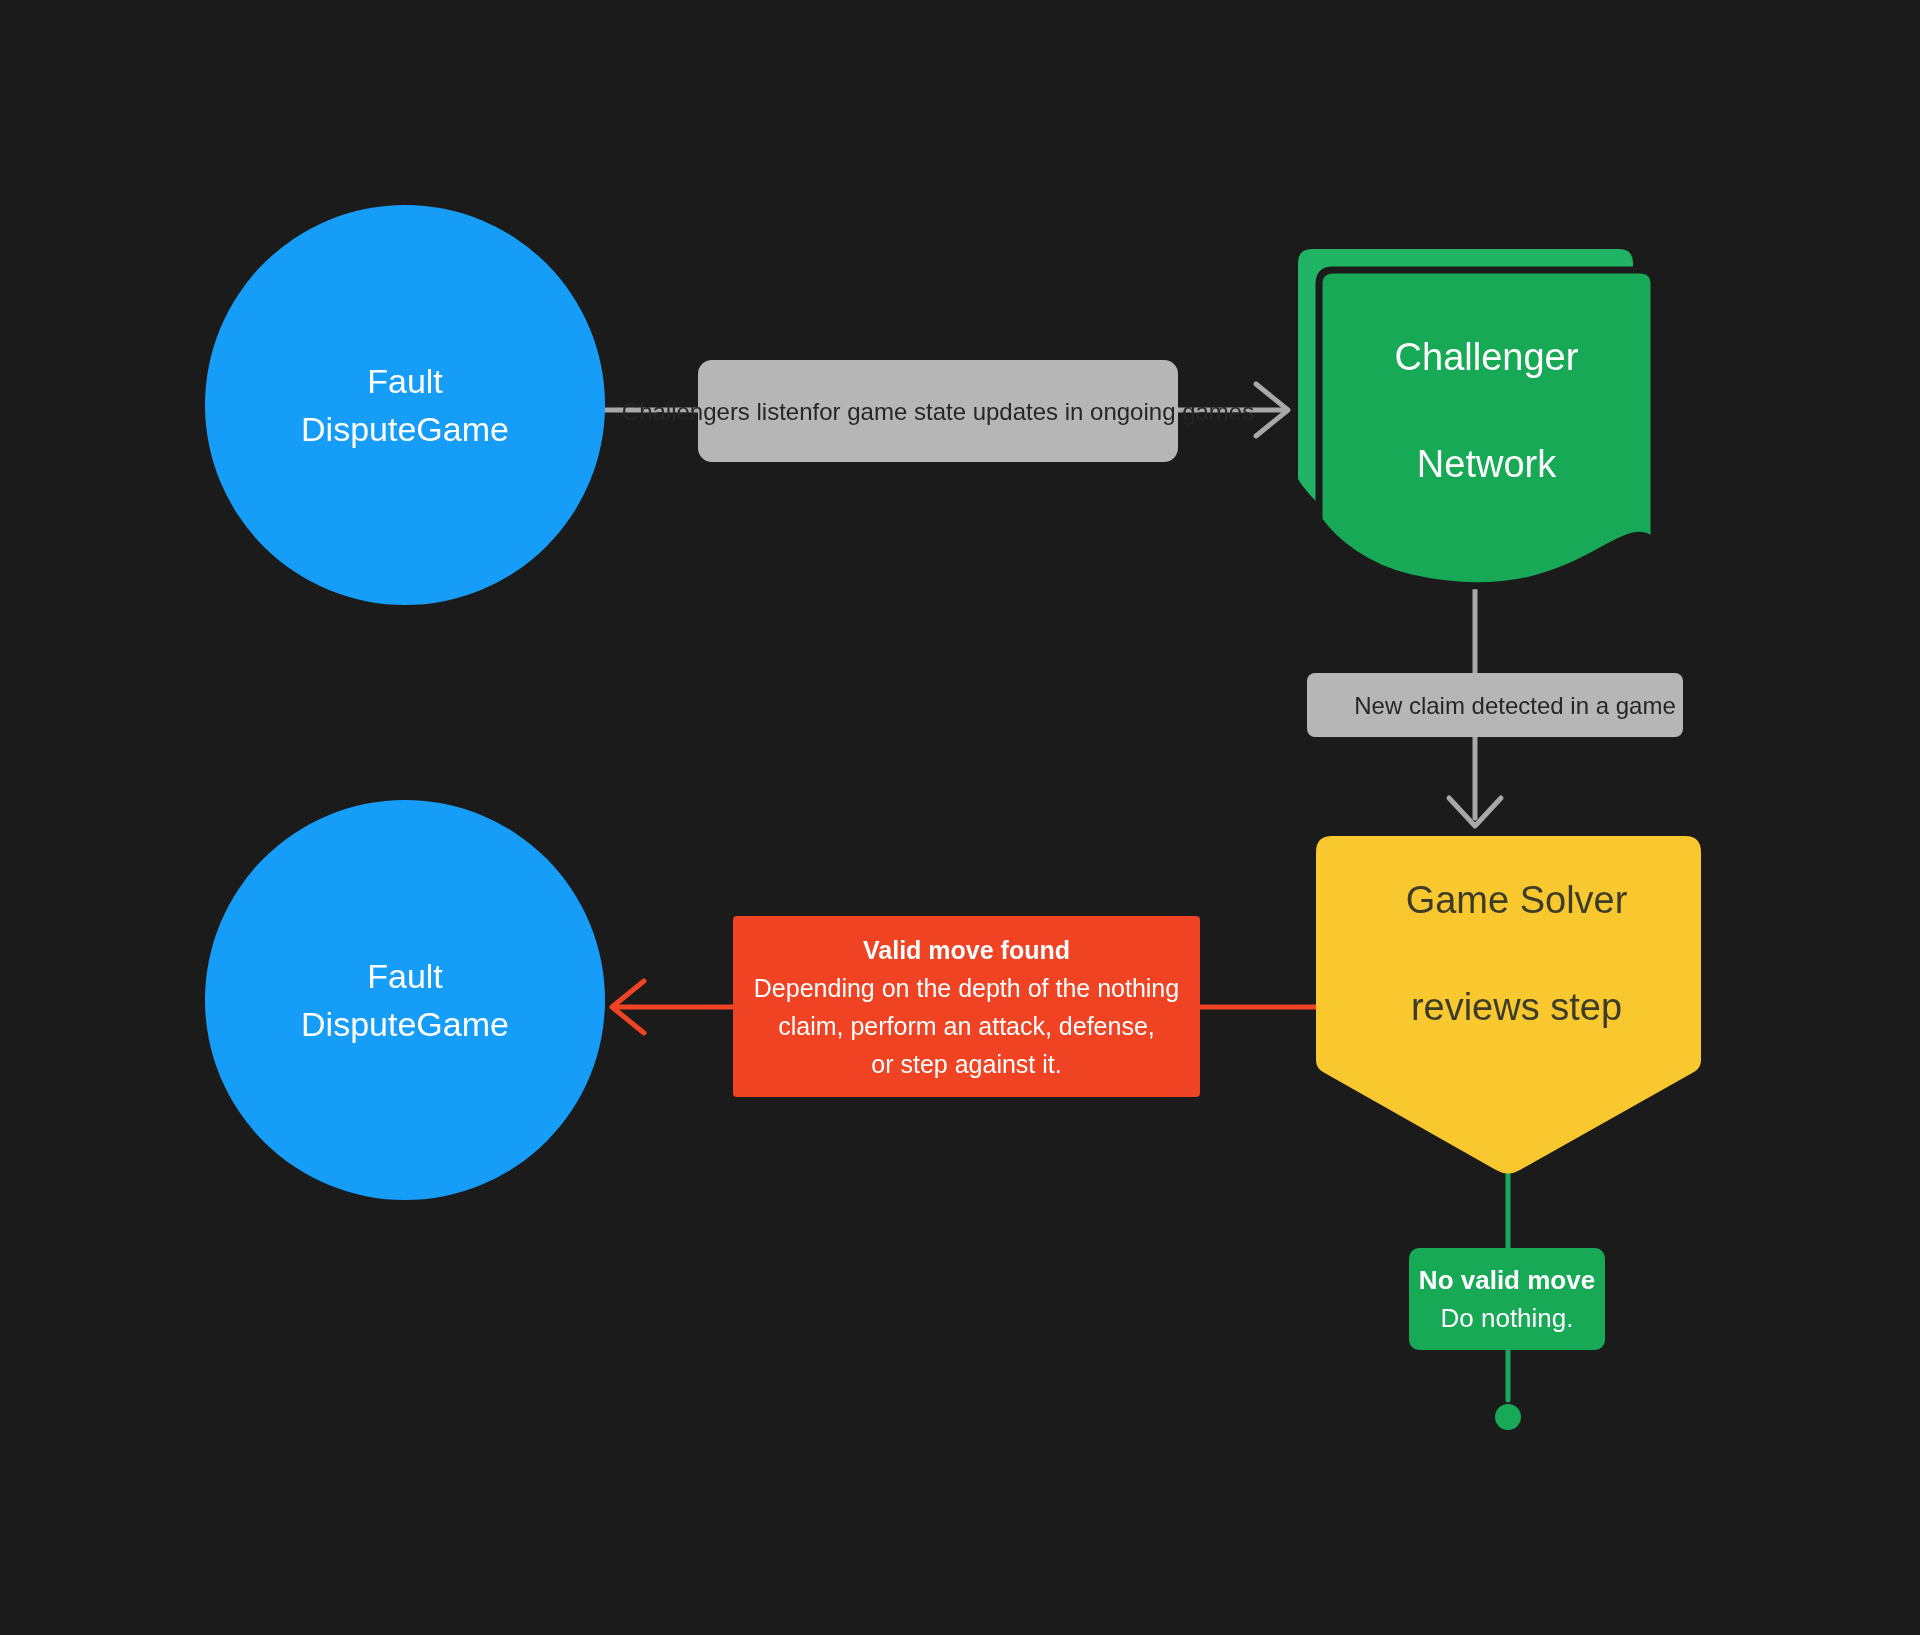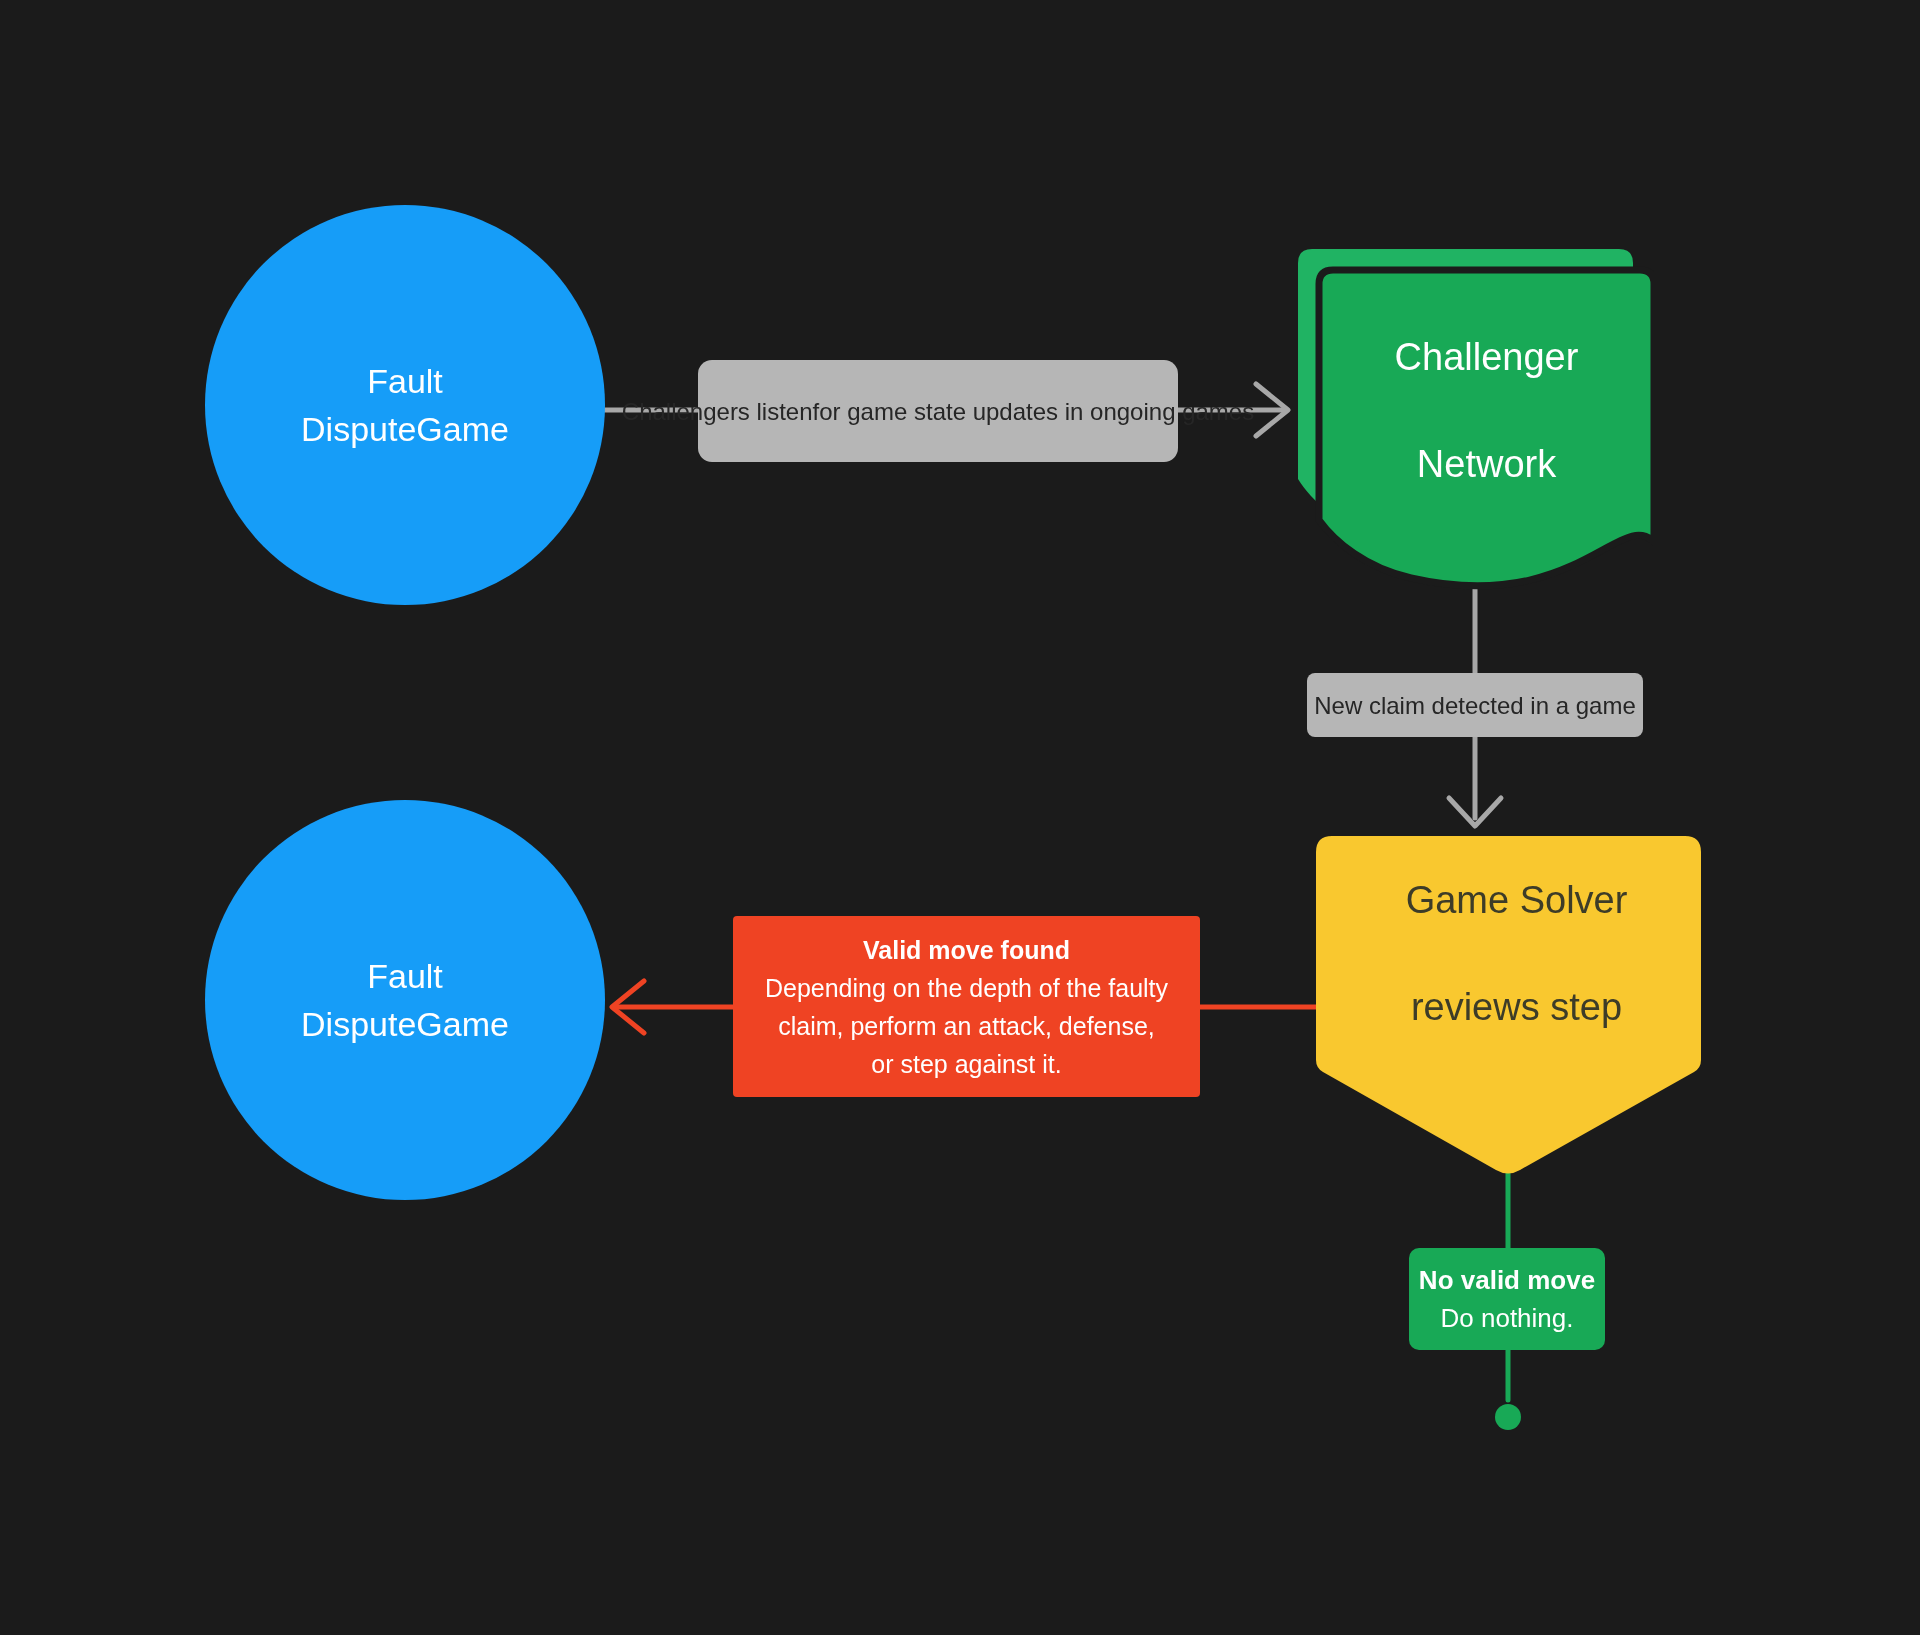--- a/index.html
+++ b/index.html
@@ -97,35 +97,35 @@
 
   <svg class="shape-svg" style="left:1298px;top:249px;" width="356" height="380" viewBox="0 0 356 380">
     <path class="doc-back" d="M14,0 H321 Q335,0 335,14 V250 C300,215 250,310 89,285 C45,278 18,258 0,230 V14 Q0,0 14,0 Z"></path>
     <path class="doc-front" transform="translate(21,21)" d="M14,0 H321 Q335,0 335,14 V272 C302,238 255,345 92,308 C47,298 16,272 0,250 V14 Q0,0 14,0 Z"></path>
   </svg>
   <div class="shape-text green-text" style="left:1319px;top:270px;width:335px;height:280px;">
     <span class="line">Challenger</span>
     <span class="line">Network</span>
   </div>
 
-  <div class="label graybox" style="left:1307px;top:673px;width:336px;height:64px;border-radius:8px;">
+  <div class="label graybox" style="left:1307px;top:673px;width:336px;height:64px;border-radius:8px;padding-left:40px;">
     <span class="line">New claim detected in a game</span>
   </div>
 
   <svg class="shape-svg" style="left:1316px;top:836px;" width="385" height="345" viewBox="0 0 385 345">
     <path class="banner" d="M16,0 H369 Q385,0 385,16 V224 Q385,232 378,236 L204,334 Q192,341 180,334 L7,236 Q0,232 0,224 V16 Q0,0 16,0 Z"></path>
   </svg>
   <div class="shape-text yellow-text" style="left:1316px;top:836px;width:385px;height:235px;margin-left:8px;">
     <span class="line">Game Solver</span>
     <span class="line">reviews step</span>
   </div>
 
   <div class="label redbox" style="left:733px;top:916px;width:467px;height:181px;">
     <span class="line strong">Valid move found</span>
-    <span class="line">Depending on the depth of the faulty</span>
+    <span class="line">Depending on the depth of the nothing</span>
     <span class="line">claim, perform an attack, defense,</span>
     <span class="line">or step against it.</span>
   </div>
 
   <div class="node circle" style="left:205px;top:800px;">
     <span class="line">Fault</span>
     <span class="line">DisputeGame</span>
   </div>
 
   <div class="label greenbox" style="left:1409px;top:1248px;width:196px;height:102px;">

